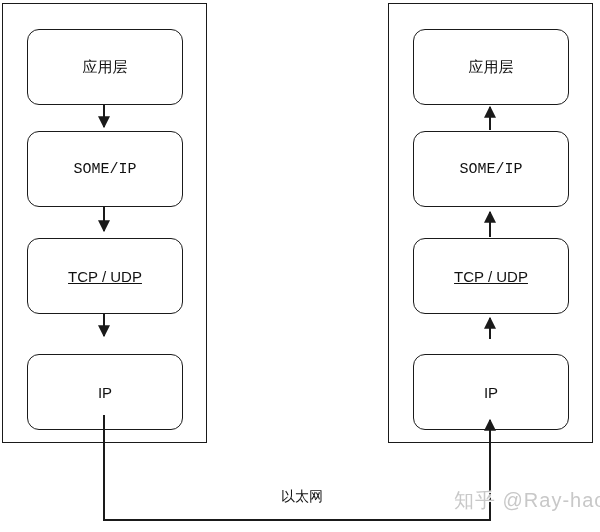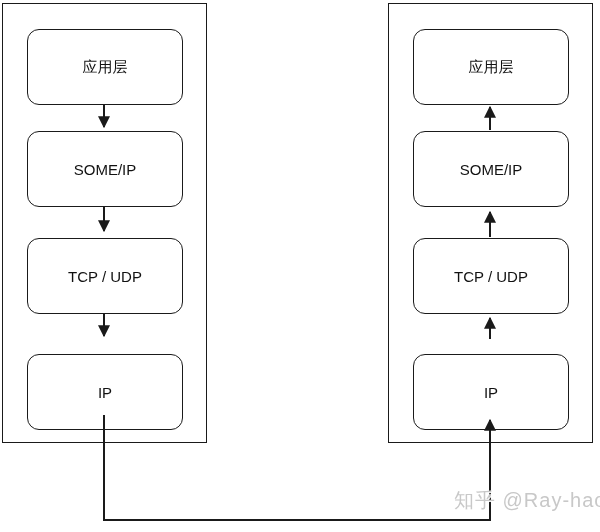--- a/index.html
+++ b/index.html
@@ -31,22 +31,22 @@
     border-radius: 12px;
     background: #ffffff;
     display: flex;
     align-items: center;
     justify-content: center;
     font-size: 15px;
     color: #111111;
     text-align: center;
   }
   .b1 { top: 25px; }
-  .b2 { top: 127px; }
-  .b3 { top: 234px; }
+  .b2 { top: 127px; font-family: Liberation Mono, monospace; }
+  .b3 { top: 234px; text-decoration: underline; }
   .b4 { top: 350px; }
   svg.overlay {
     position: absolute;
     left: 0;
     top: 0;
     width: 600px;
     height: 532px;
     pointer-events: none;
   }
   .link-label {
@@ -99,16 +99,17 @@
     <path d="M104 206 L104 231" stroke="#1a1a1a" stroke-width="2" fill="none" marker-end="url(#ah)"></path>
     <path d="M104 313 L104 336" stroke="#1a1a1a" stroke-width="2" fill="none" marker-end="url(#ah)"></path>
 
     <path d="M104 415 L104 520 L490 520 L490 420" stroke="#1a1a1a" stroke-width="2" fill="none" marker-end="url(#ah)"></path>
 
     <path d="M490 130 L490 107" stroke="#1a1a1a" stroke-width="2" fill="none" marker-end="url(#ah)"></path>
     <path d="M490 237 L490 212" stroke="#1a1a1a" stroke-width="2" fill="none" marker-end="url(#ah)"></path>
     <path d="M490 339 L490 318" stroke="#1a1a1a" stroke-width="2" fill="none" marker-end="url(#ah)"></path>
   </svg>
 
+  <div class="link-label">以太网</div>
 
   <div class="watermark">知乎 @Ray-hao</div>
 
 </div>
 
 </body></html>

